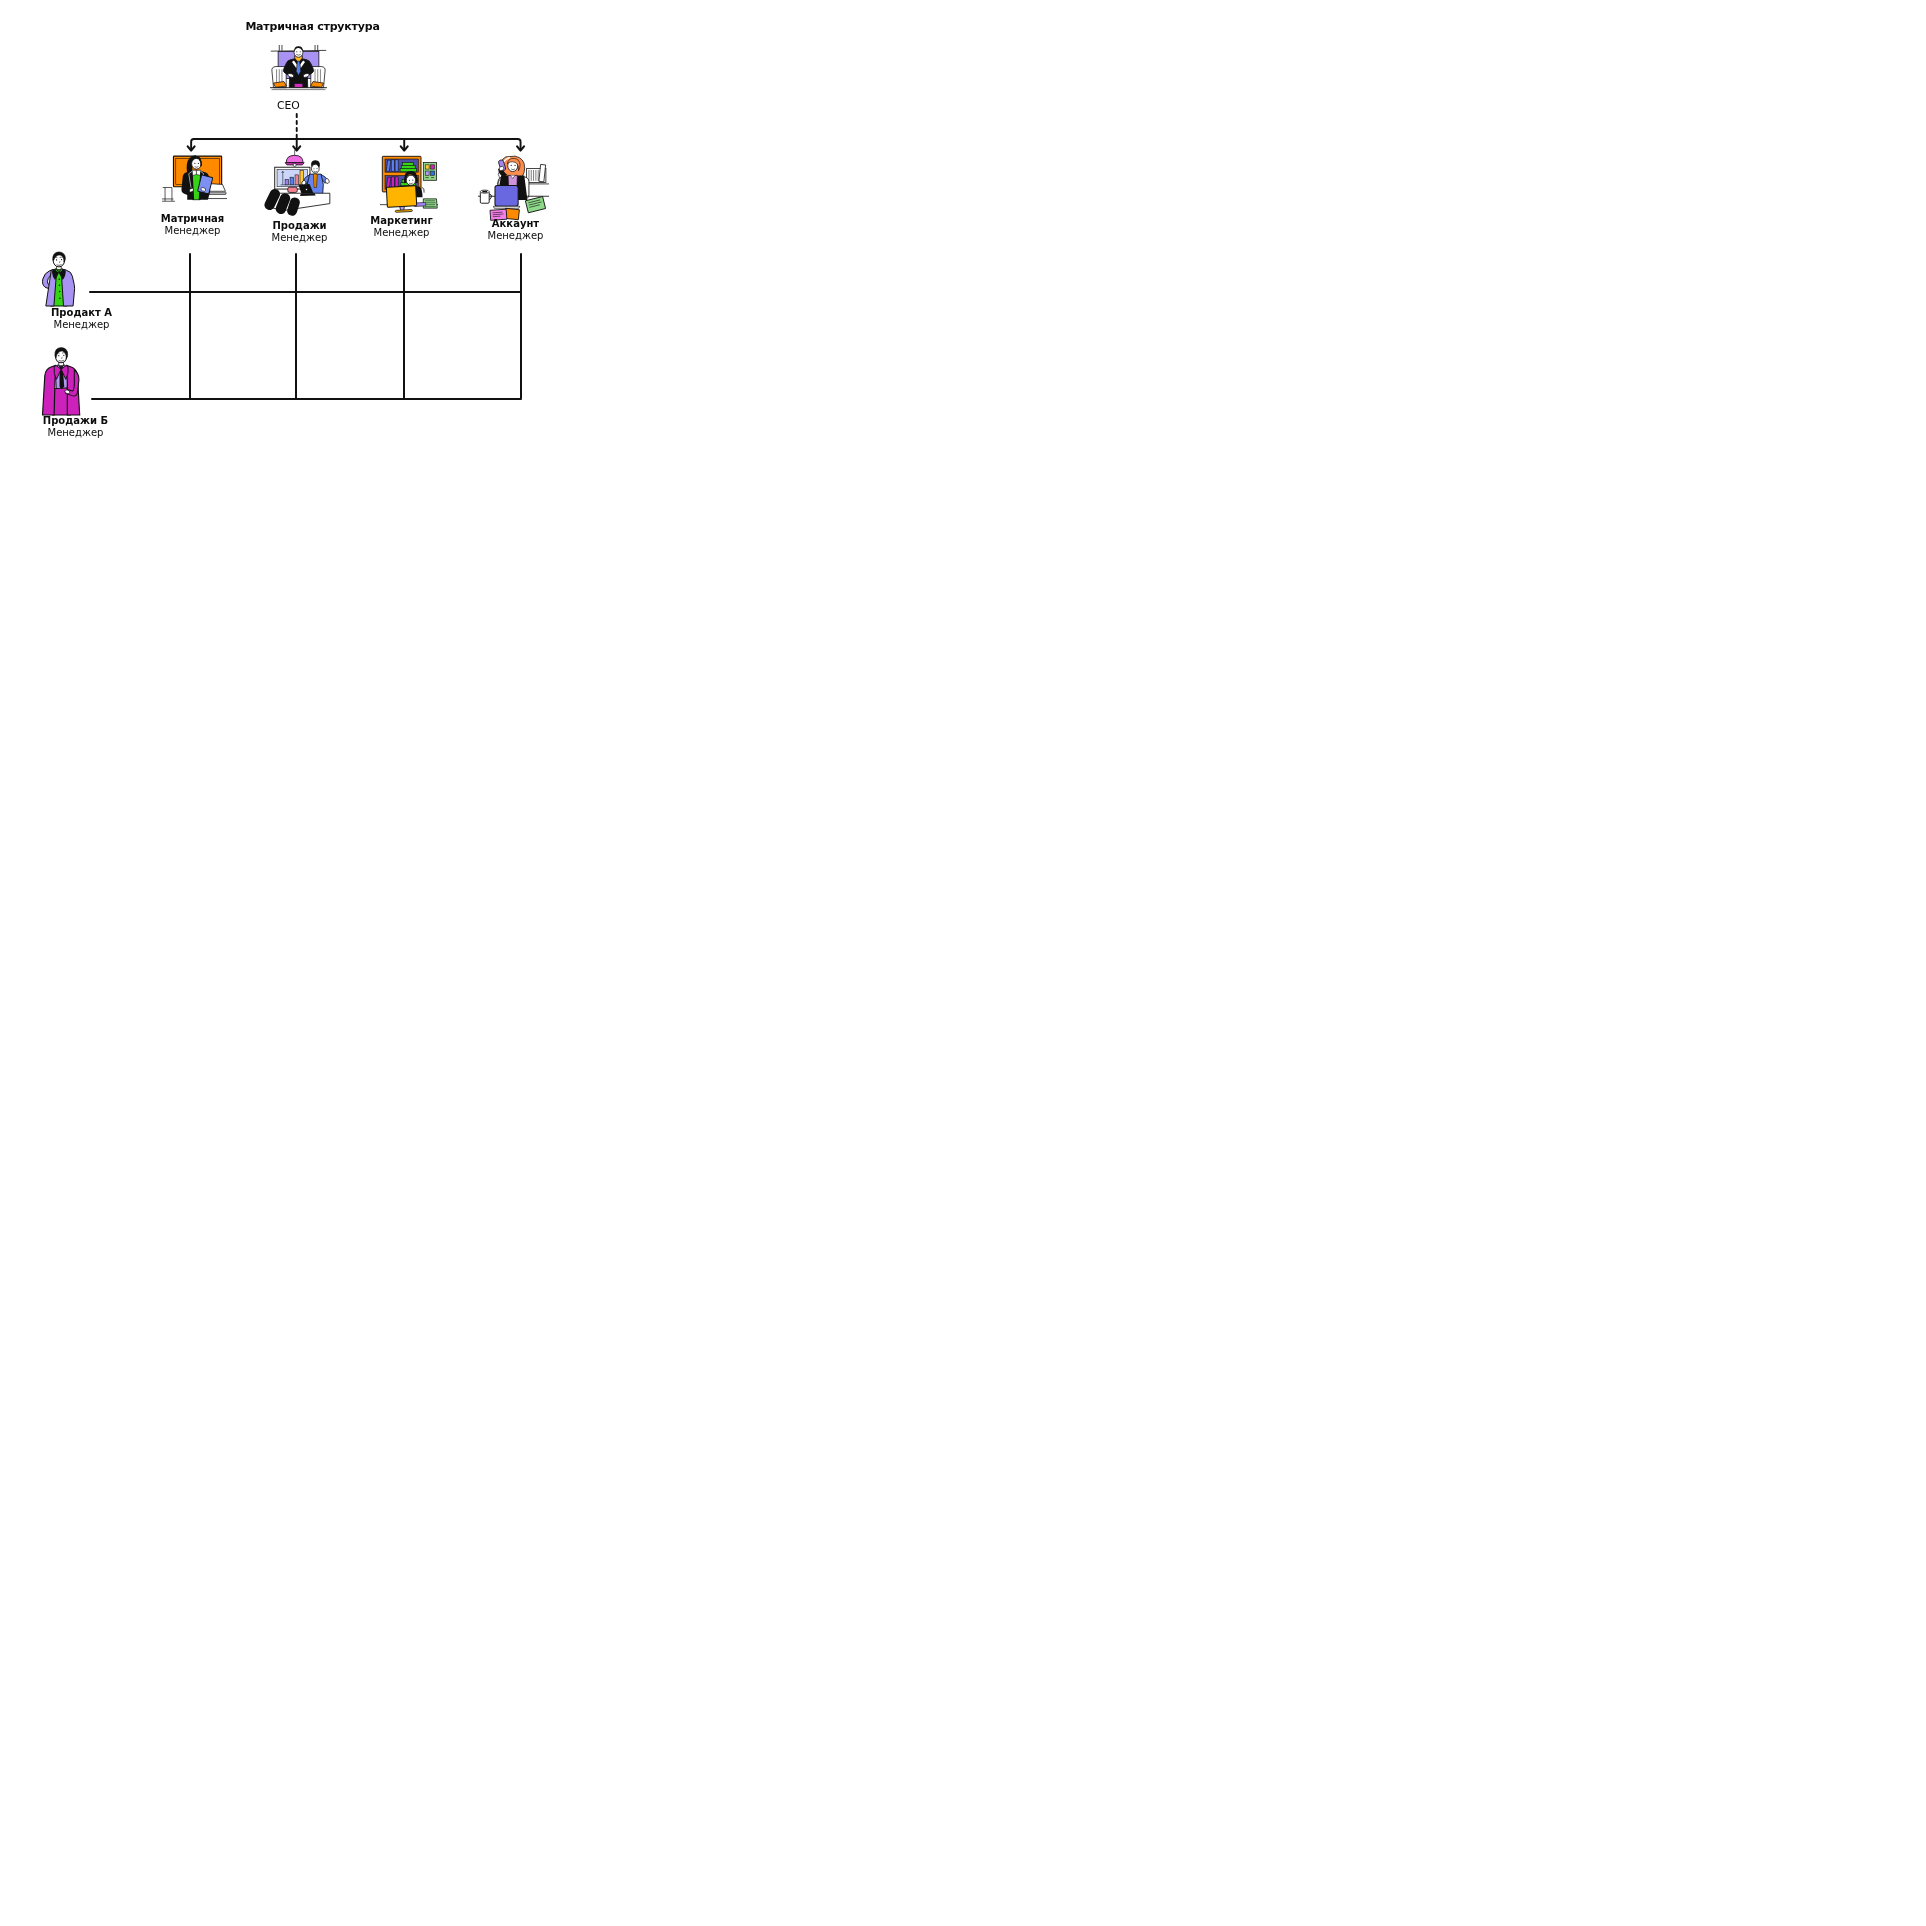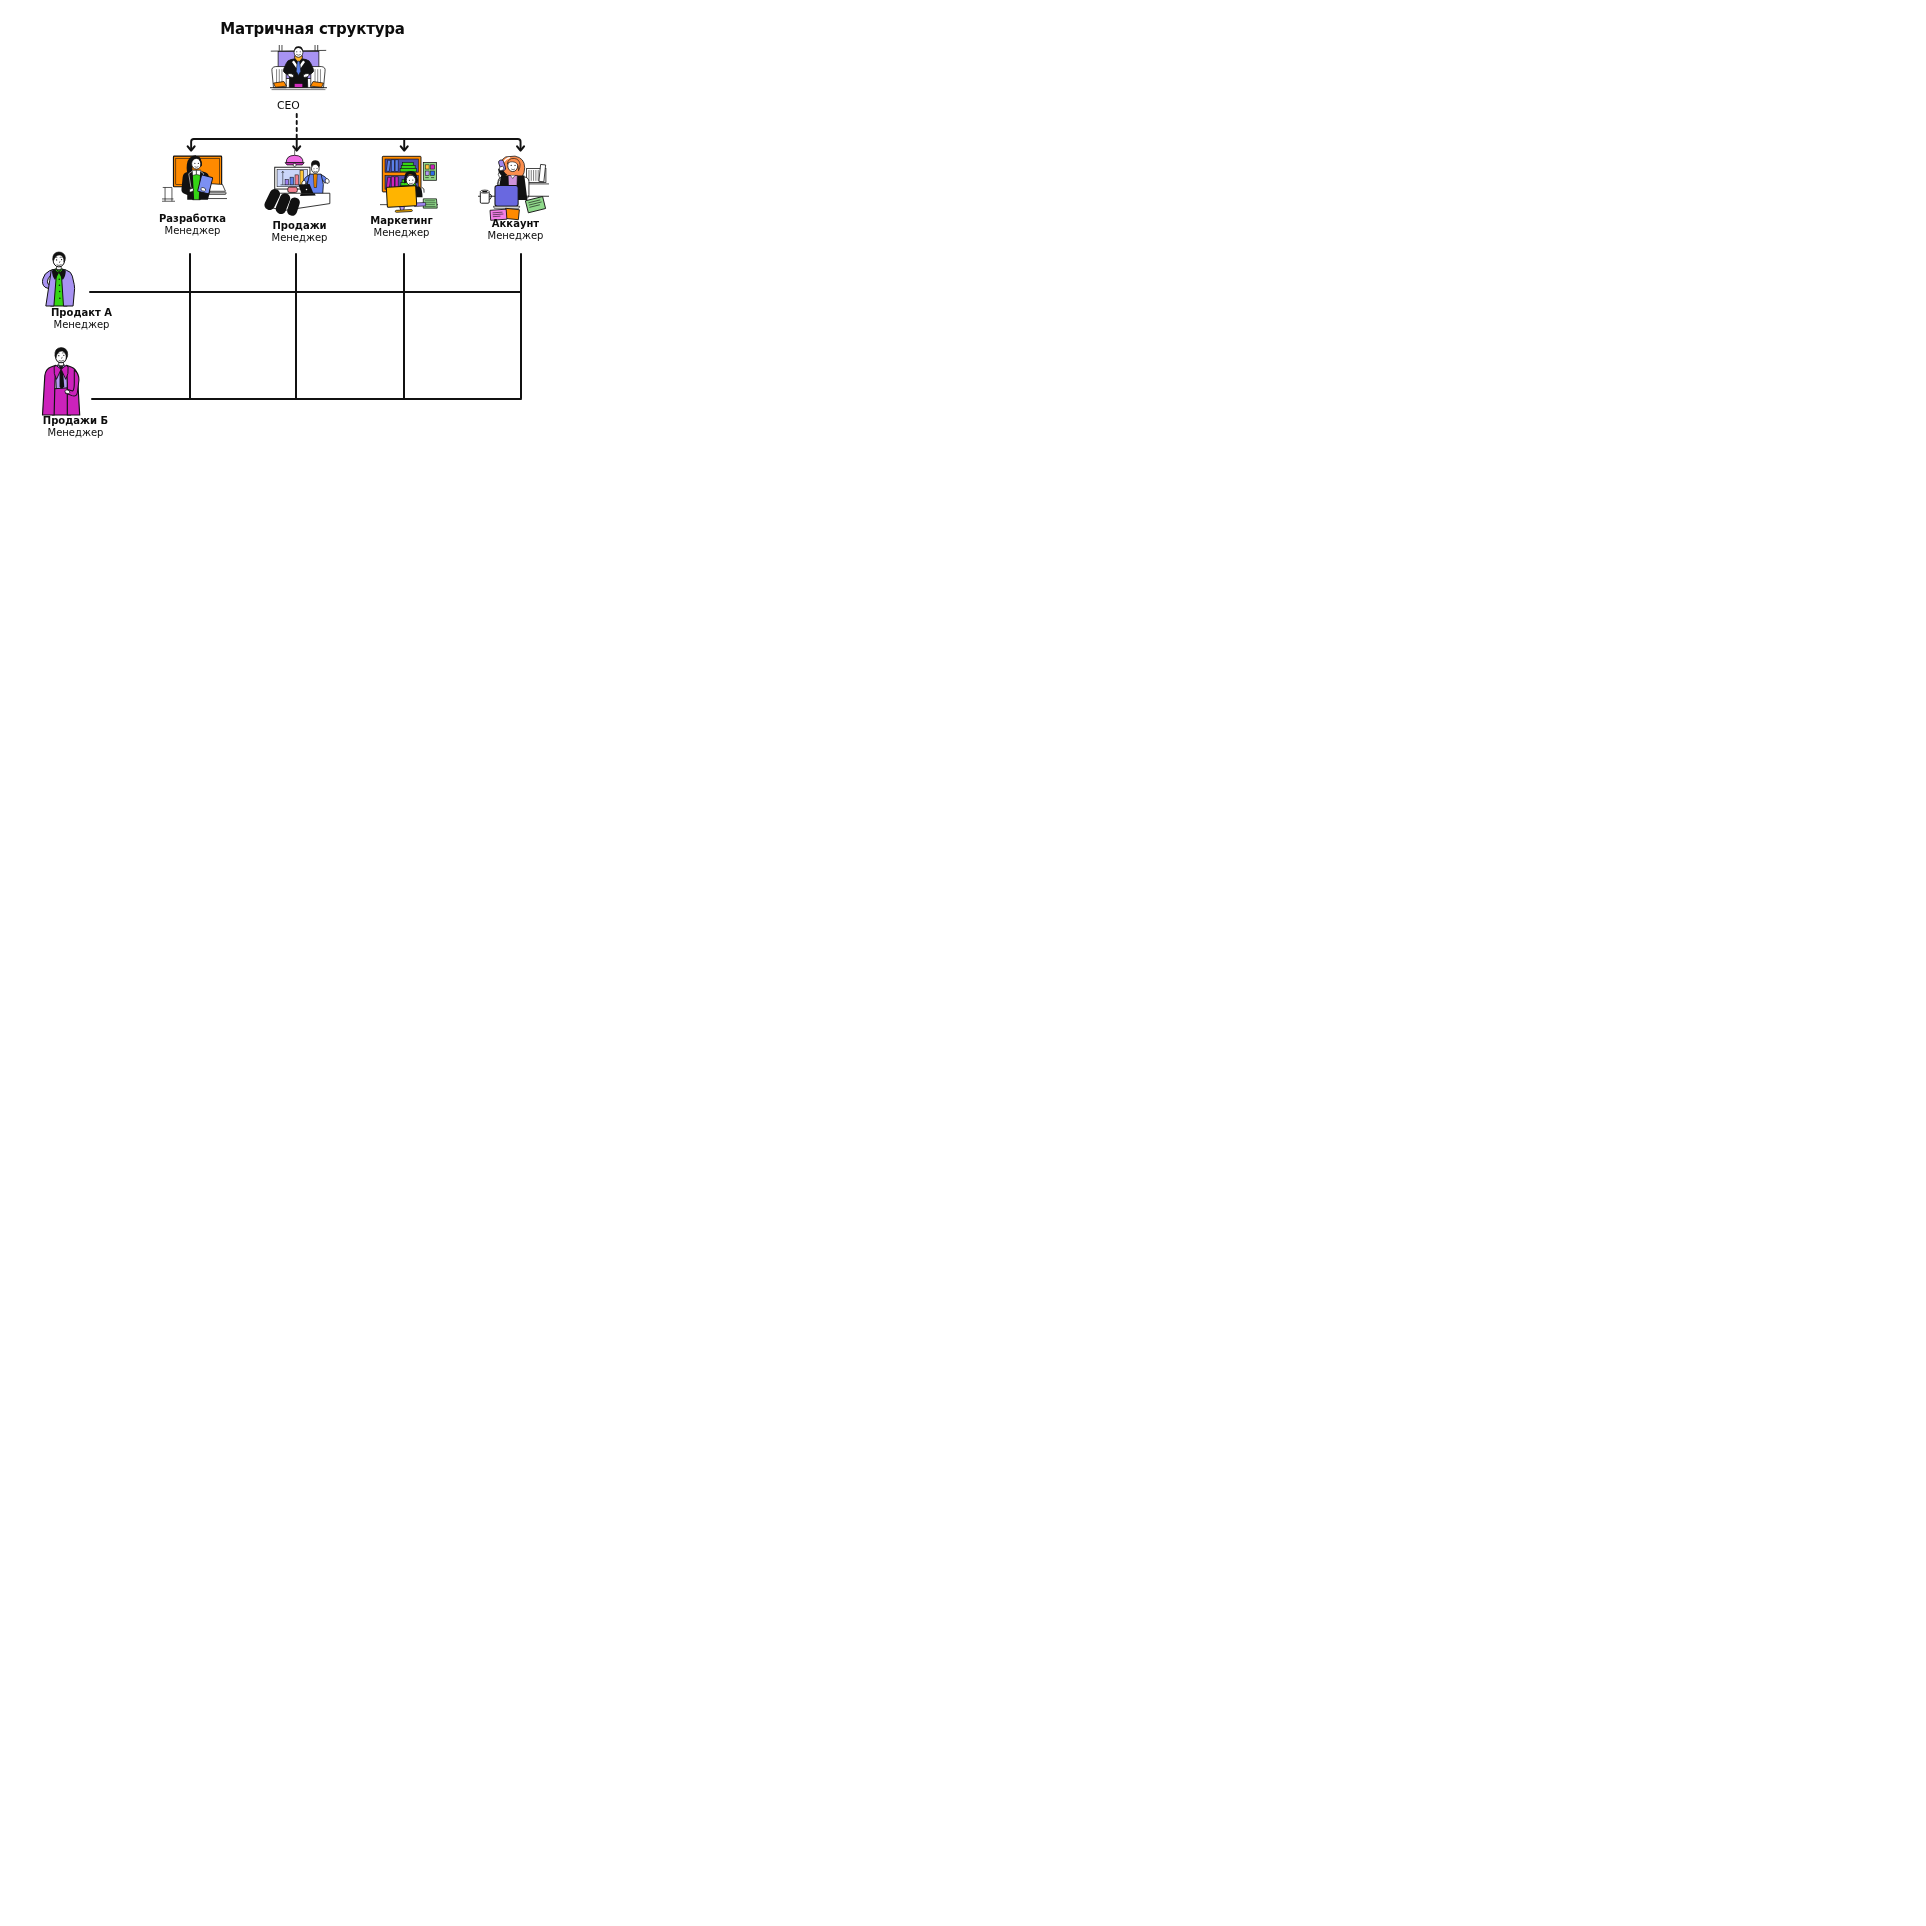--- a/index.html
+++ b/index.html
@@ -1,19 +1,19 @@
 <!DOCTYPE html>
 <html style="font-size:6.2px"><head>
 <meta charset="utf-8">
 <style>
   html,body{margin:0;padding:0;background:#fff;}
   #canvas{position:relative;width:592px;height:451px;background:#fff;overflow:hidden;
           font-family:"DejaVu Sans","Liberation Sans",sans-serif;color:#0d0d0d;}
   .abs{position:absolute;}
-  #title{left:120px;top:20px;width:385px;text-align:center;font-size:15px;font-weight:700;letter-spacing:-0.2px;}
+  #title{left:120px;top:20px;width:385px;text-align:center;font-size:11px;font-weight:700;letter-spacing:-0.2px;}
   #ceo-label{left:277px;top:99px;width:39px;font-size:10.8px;font-weight:500;}
   .node-label{position:absolute;width:69px;text-align:center;font-size:10px;line-height:11.6px;}
   .node-label .b{display:block;font-weight:700;}
   .node-label .r{display:block;font-weight:400;}
   .pr.node-label{line-height:12px;margin-left:15px;}
   #lbl-marketing{left:158px;top:213px;}
   #lbl-sales{left:265px;top:220px;}
   #lbl-development{left:367px;top:215px;}
   #lbl-account{left:481px;top:218px;}
   #lbl-product-a{left:32px;top:307px;}
@@ -296,21 +296,21 @@
       <rect x="32" y="147" width="42" height="26" fill="#F47FE8" stroke="#111" stroke-width="2.2"></rect>
       <g stroke="#111" stroke-width="1.5">
         <line x1="38" y1="154" x2="64" y2="154"></line>
           <line x1="38" y1="159" x2="66" y2="159"></line>
           <line x1="38" y1="164" x2="58" y2="164"></line>
       </g>
     </g>
   </svg>
 
   <div class="node-label" id="lbl-marketing">
-    <span class="b">Разработка</span>
+    <span class="b">Матричная</span>
     <span class="r">Менеджер</span>
   </div>
   <div class="node-label" id="lbl-sales">
     <span class="b">Продажи</span>
     <span class="r">Менеджер</span>
   </div>
   <div class="node-label" id="lbl-development">
     <span class="b">Маркетинг</span>
     <span class="r">Менеджер</span>
   </div>

